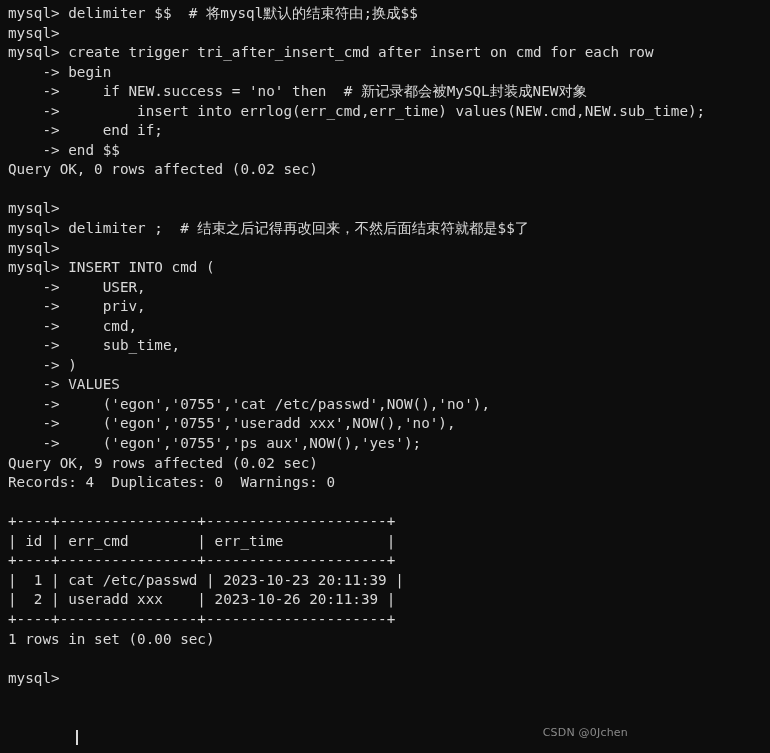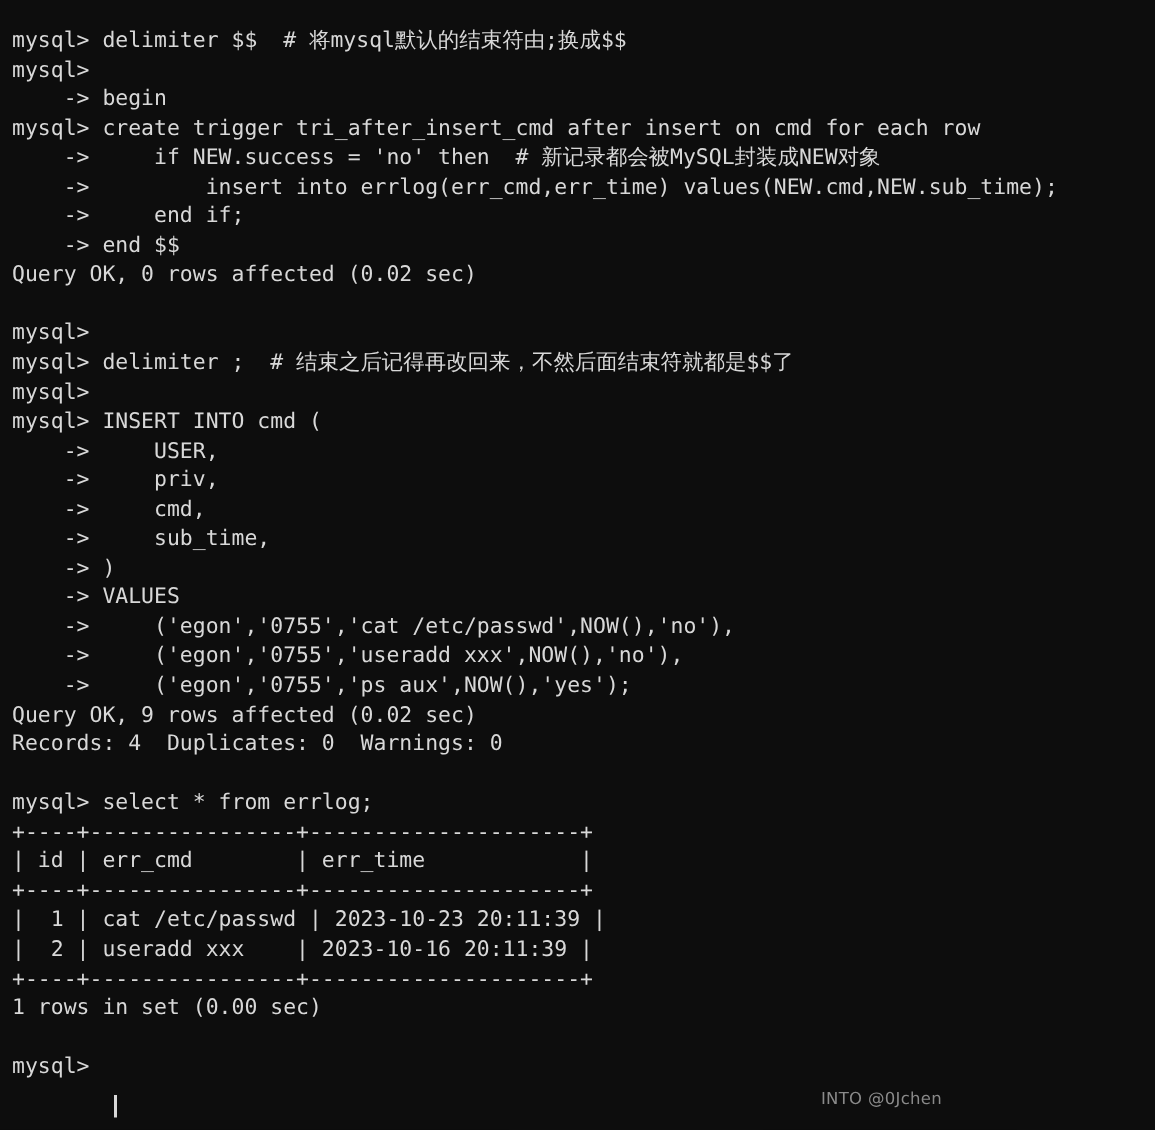--- a/index.html
+++ b/index.html
@@ -12,21 +12,21 @@
     width: 770px;
     height: 753px;
     overflow: hidden;
   }
   #terminal {
     position: relative;
     width: 636px;
     height: 753px;
     background: #0d0d0d;
     box-sizing: border-box;
-    padding: 18px 0 0 8px;
+    padding: 4px 0 0 8px;
     font-family: "DejaVu Sans Mono", "Liberation Mono", monospace;
     font-size: 14.3px;
     line-height: 19.55px;
     color: #d8d8d8;
     letter-spacing: 0px;
   }
   .line {
     white-space: pre;
     height: 19.55px;
     font-family: "DejaVu Sans Mono", "Liberation Mono", monospace;
@@ -58,22 +58,22 @@
     white-space: pre;
   }
 </style>
 </head>
 <body>
 
 <div id="terminal">
   <div id="terminal-output">
       <div class="line">mysql&gt; delimiter $$  # 将mysql默认的结束符由;换成$$</div>
       <div class="line">mysql&gt;</div>
+      <div class="line">mysql&gt; create trigger tri_after_insert_cmd after insert on cmd for each row</div>
       <div class="line">    -&gt; begin</div>
-      <div class="line">mysql&gt; create trigger tri_after_insert_cmd after insert on cmd for each row</div>
       <div class="line">    -&gt;     if NEW.success = 'no' then  # 新记录都会被MySQL封装成NEW对象</div>
       <div class="line">    -&gt;         insert into errlog(err_cmd,err_time) values(NEW.cmd,NEW.sub_time);</div>
       <div class="line">    -&gt;     end if;</div>
       <div class="line">    -&gt; end $$</div>
       <div class="line">Query OK, 0 rows affected (0.02 sec)</div>
       <div class="line blank"></div>
       <div class="line">mysql&gt;</div>
       <div class="line">mysql&gt; delimiter ;  # 结束之后记得再改回来，不然后面结束符就都是$$了</div>
       <div class="line">mysql&gt;</div>
       <div class="line">mysql&gt; INSERT INTO cmd (</div>
@@ -82,26 +82,25 @@
       <div class="line">    -&gt;     cmd,</div>
       <div class="line">    -&gt;     sub_time,</div>
       <div class="line">    -&gt; )</div>
       <div class="line">    -&gt; VALUES</div>
       <div class="line">    -&gt;     ('egon','0755','cat /etc/passwd',NOW(),'no'),</div>
       <div class="line">    -&gt;     ('egon','0755','useradd xxx',NOW(),'no'),</div>
       <div class="line">    -&gt;     ('egon','0755','ps aux',NOW(),'yes');</div>
       <div class="line">Query OK, 9 rows affected (0.02 sec)</div>
       <div class="line">Records: 4  Duplicates: 0  Warnings: 0</div>
       <div class="line blank"></div>
-      <div class="line">mysql&gt; select * from errlog;</div>
       <div class="line">+----+----------------+---------------------+</div>
       <div class="line">| id | err_cmd        | err_time            |</div>
       <div class="line">+----+----------------+---------------------+</div>
       <div class="line">|  1 | cat /etc/passwd | 2023-10-23 20:11:39 |</div>
-      <div class="line">|  2 | useradd xxx    | 2023-10-16 20:11:39 |</div>
+      <div class="line">|  2 | useradd xxx    | 2023-10-26 20:11:39 |</div>
       <div class="line">+----+----------------+---------------------+</div>
       <div class="line">1 rows in set (0.00 sec)</div>
       <div class="line blank"></div>
       <div class="line">mysql&gt; </div>
     </div>
   <div id="cursor"></div>
-  <div id="watermark">INTO @0Jchen</div>
+  <div id="watermark">CSDN @0Jchen</div>
 </div>
 
 </body></html>

